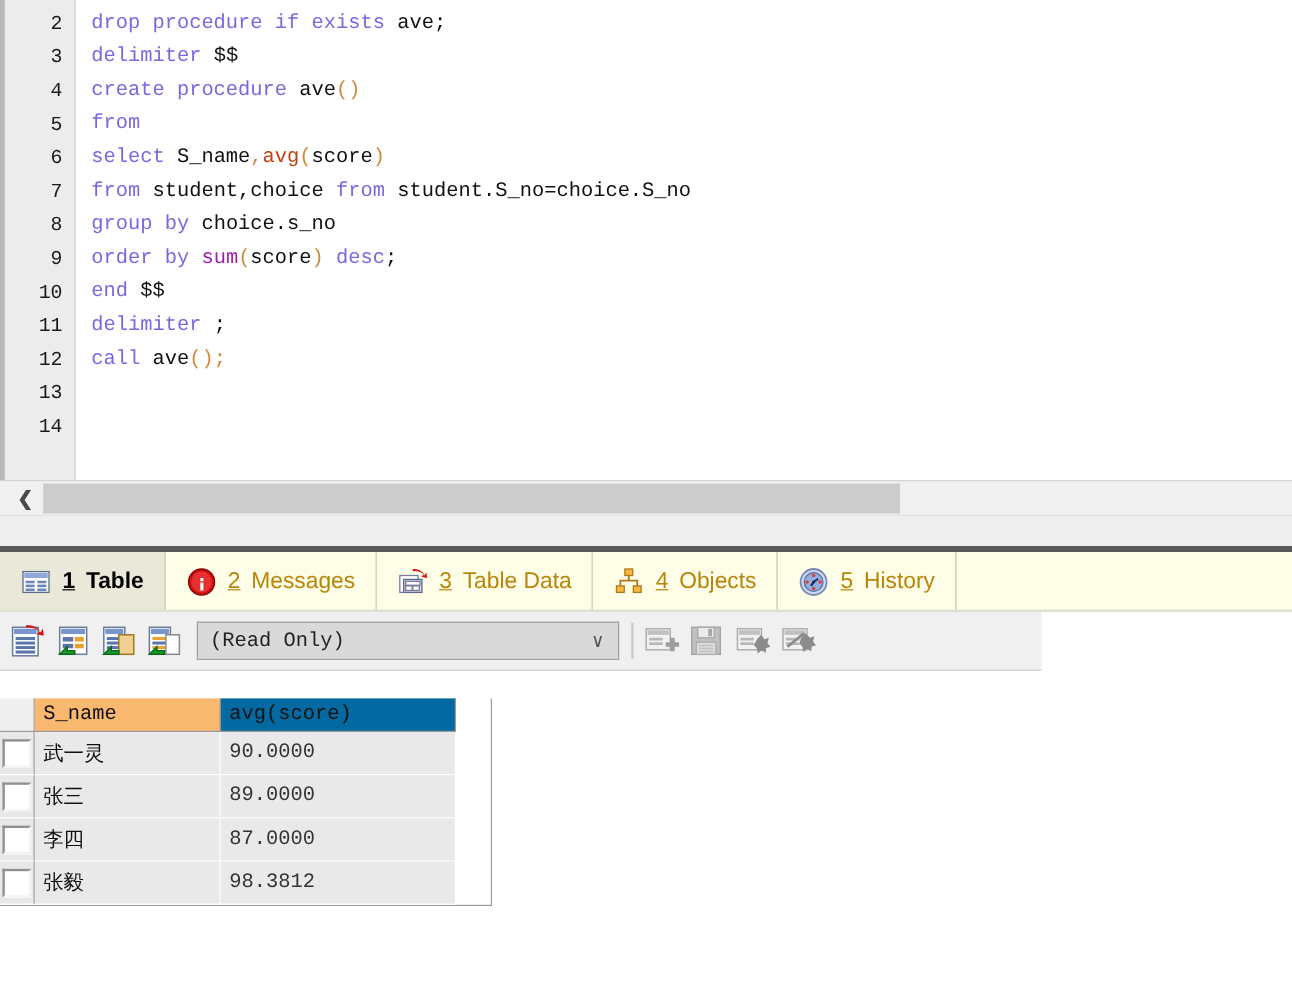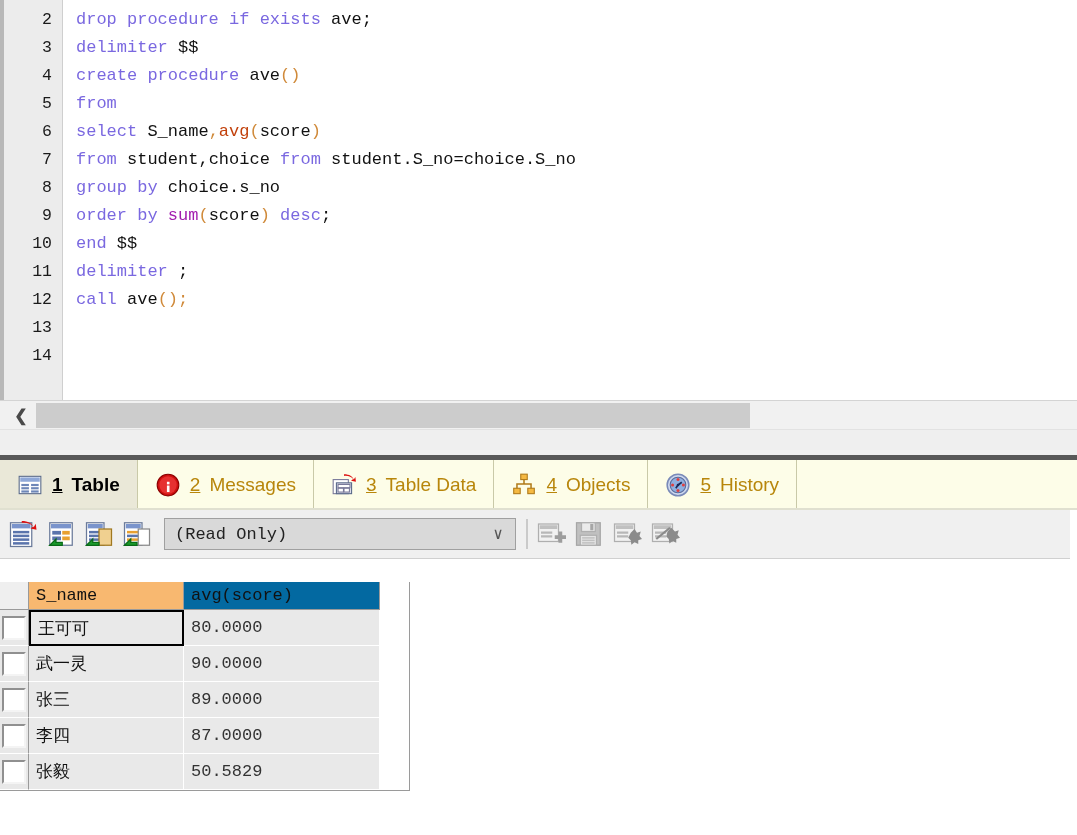--- a/index.html
+++ b/index.html
@@ -77,21 +77,21 @@
   .tab .tab-num{color:#b8860b;text-decoration:underline;}
   .tab.active{background:#eae8d8;}
   .tab.active .tab-label{color:#000000;font-weight:bold;}
   .tab.active .tab-num{color:#000000;font-weight:bold;text-decoration:underline;}
   .tab-icon{width:26px;height:26px;flex:0 0 26px;position:relative;}
   #tab-spacer{flex:1;border-right:none;}
   #tabbar-bottom{position:absolute;left:0;top:508px;width:1077px;height:2px;background:#e0e0d0;}
 
   
   #res-toolbar{
-    position:absolute;left:0;top:510px;width:1070px;height:48px;
+    position:absolute;left:0;top:510px;width:868px;height:48px;
     background:#f0f0f0;display:flex;align-items:center;
     border-bottom:1px solid #d0d0d0;
   }
   .tb-icon{width:30px;height:30px;margin-left:8px;position:relative;flex:0 0 30px;}
   #readonly-select{
     margin-left:12px;width:350px;height:30px;background:#d9d9d9;
     border:1px solid #a0a0a0;display:flex;align-items:center;
     font-family:"Liberation Mono","DejaVu Sans Mono",monospace;font-size:17px;color:#222;
     position:relative;
   }
@@ -316,27 +316,20 @@
 <div id="grid">
     <div class="grid-row hdr-row">
       <div class="hdr-blank"></div>
       <div class="hdr-cell c1 sorted">S_name</div>
       <div class="hdr-cell c2">avg(score)</div>
     </div>
     <div class="grid-row">
       <div class="rowhead">
         <div class="rowhead-inner"></div>
       </div>
-      <div class="cell c1 name-col selected">王可可</div>
-      <div class="cell c2">80.0000</div>
-    </div>
-    <div class="grid-row">
-      <div class="rowhead">
-        <div class="rowhead-inner"></div>
-      </div>
       <div class="cell c1 name-col">武一灵</div>
       <div class="cell c2">90.0000</div>
     </div>
     <div class="grid-row">
       <div class="rowhead">
         <div class="rowhead-inner"></div>
       </div>
       <div class="cell c1 name-col">张三</div>
       <div class="cell c2">89.0000</div>
     </div>
@@ -345,15 +338,15 @@
         <div class="rowhead-inner"></div>
       </div>
       <div class="cell c1 name-col">李四</div>
       <div class="cell c2">87.0000</div>
     </div>
     <div class="grid-row">
       <div class="rowhead">
         <div class="rowhead-inner"></div>
       </div>
       <div class="cell c1 name-col">张毅</div>
-      <div class="cell c2">50.5829</div>
+      <div class="cell c2">98.3812</div>
     </div>
   </div>
 
 </body></html>

